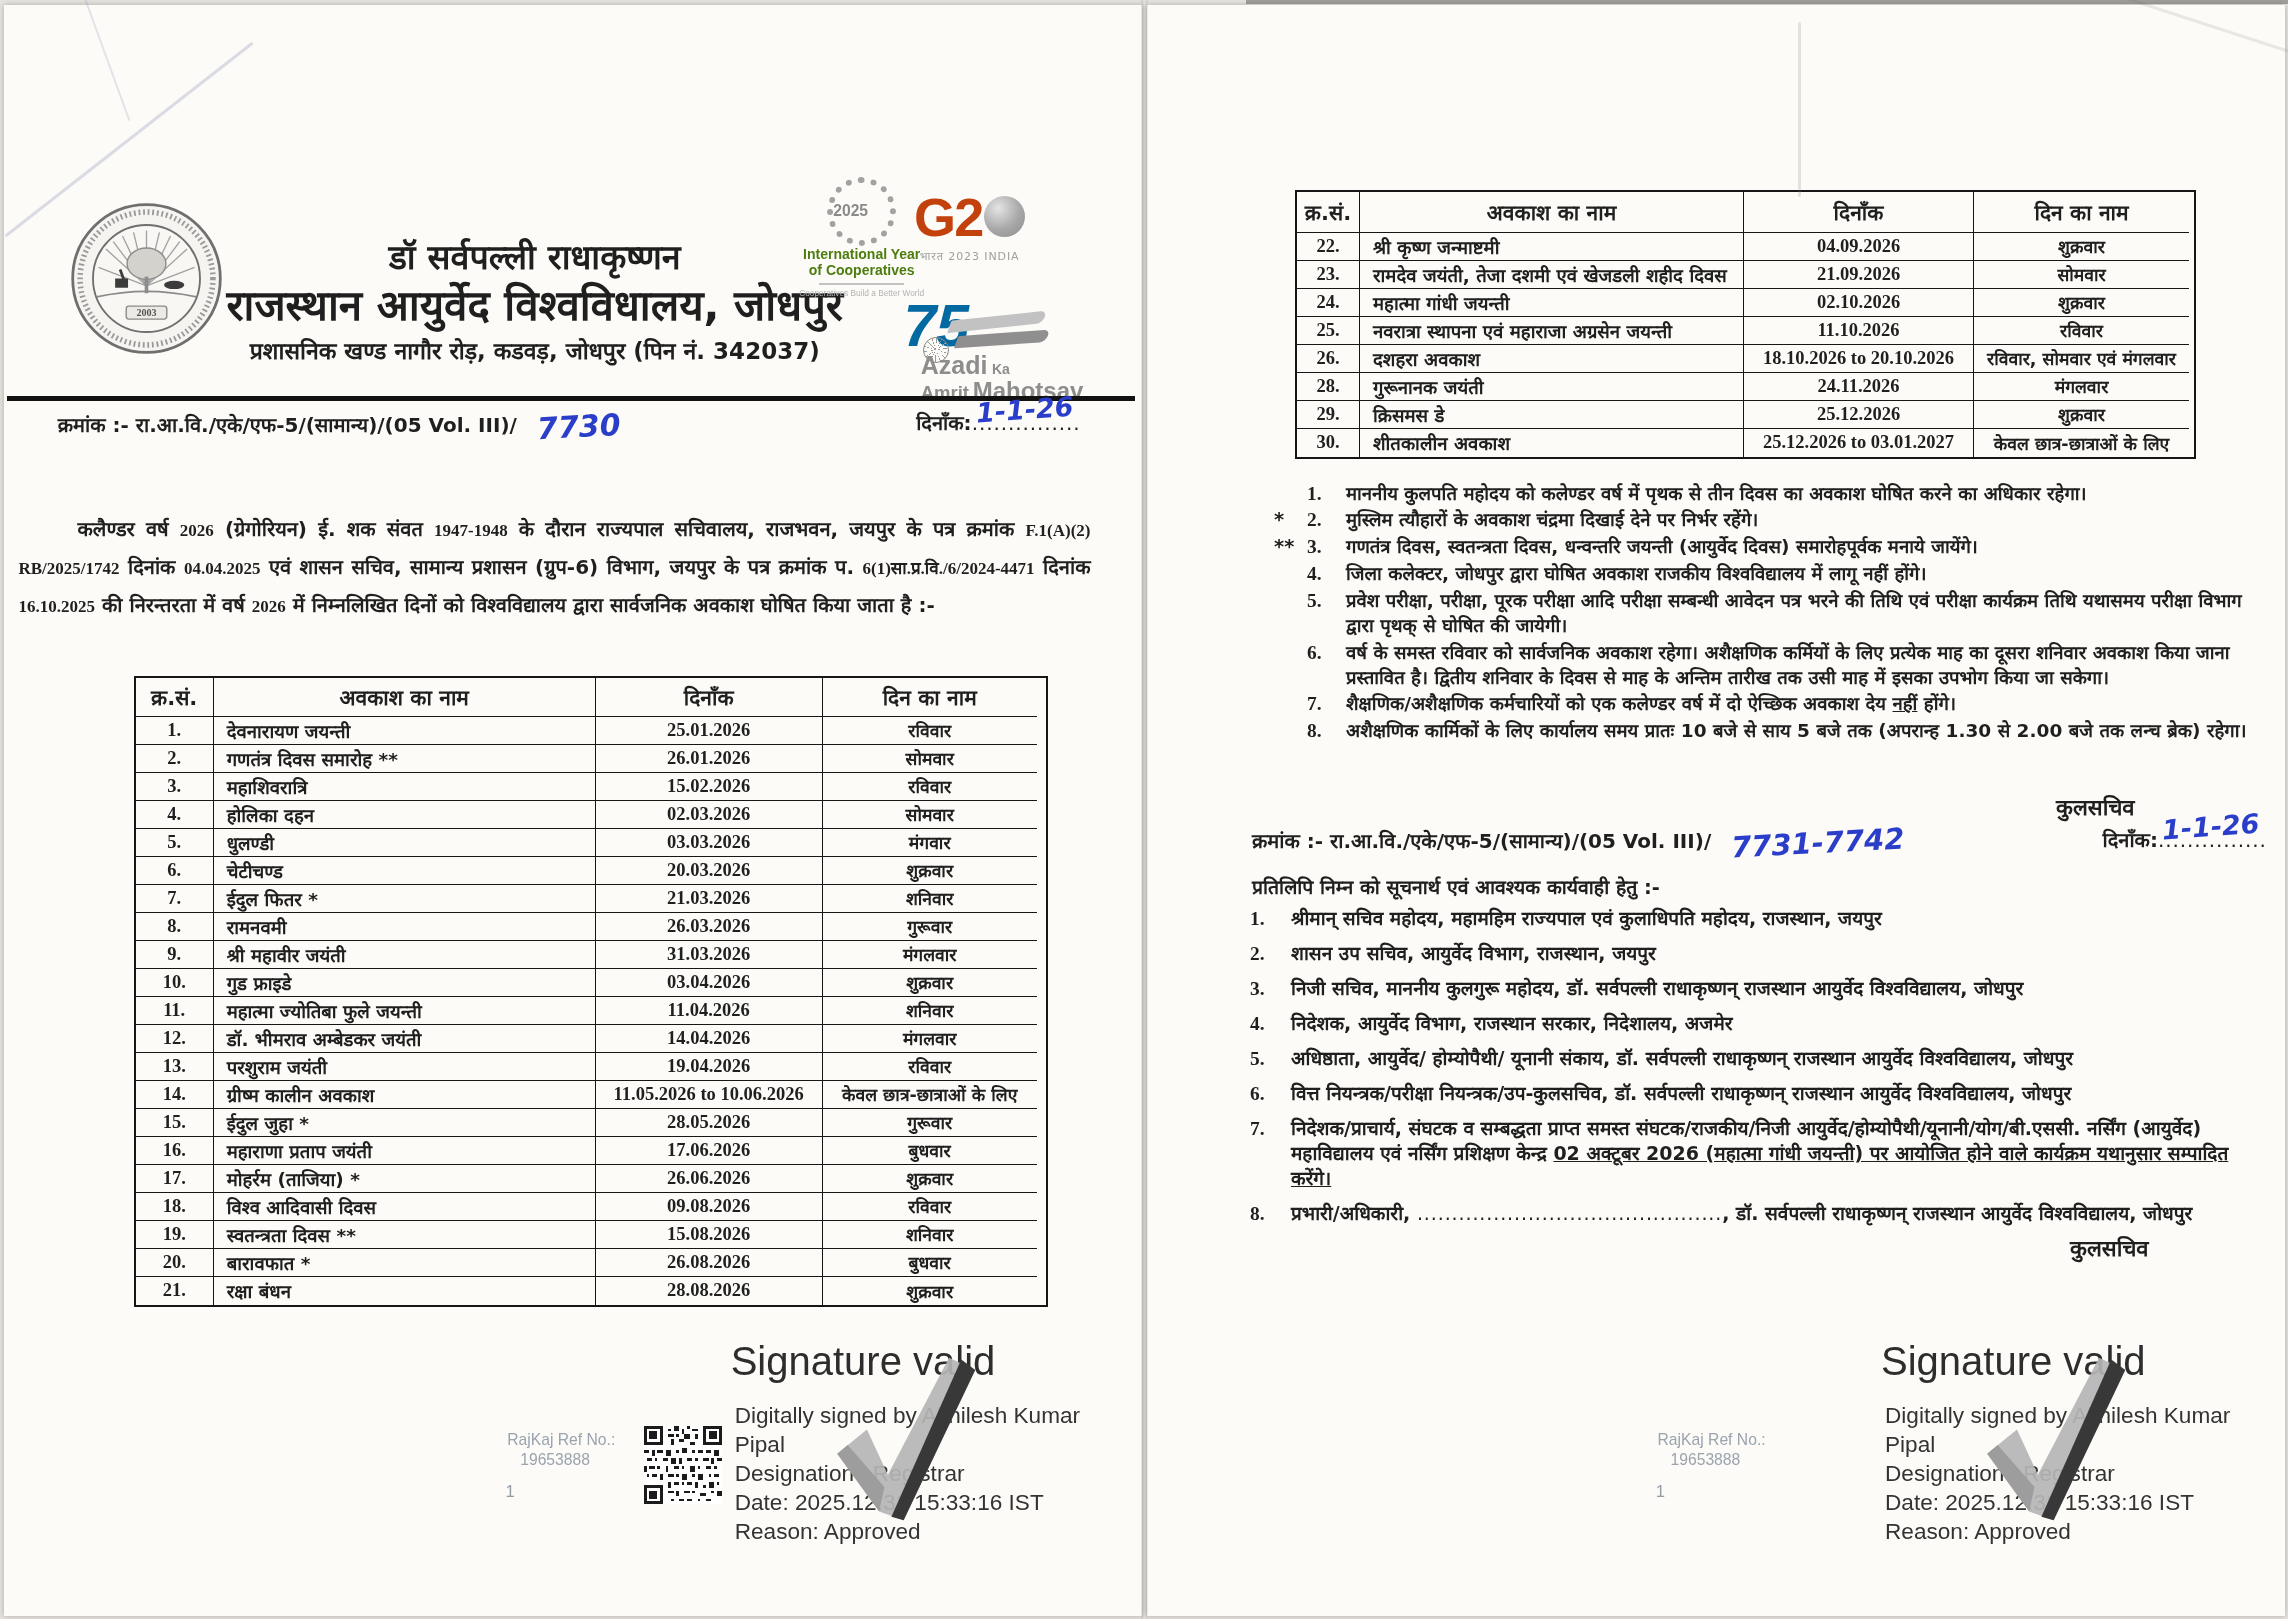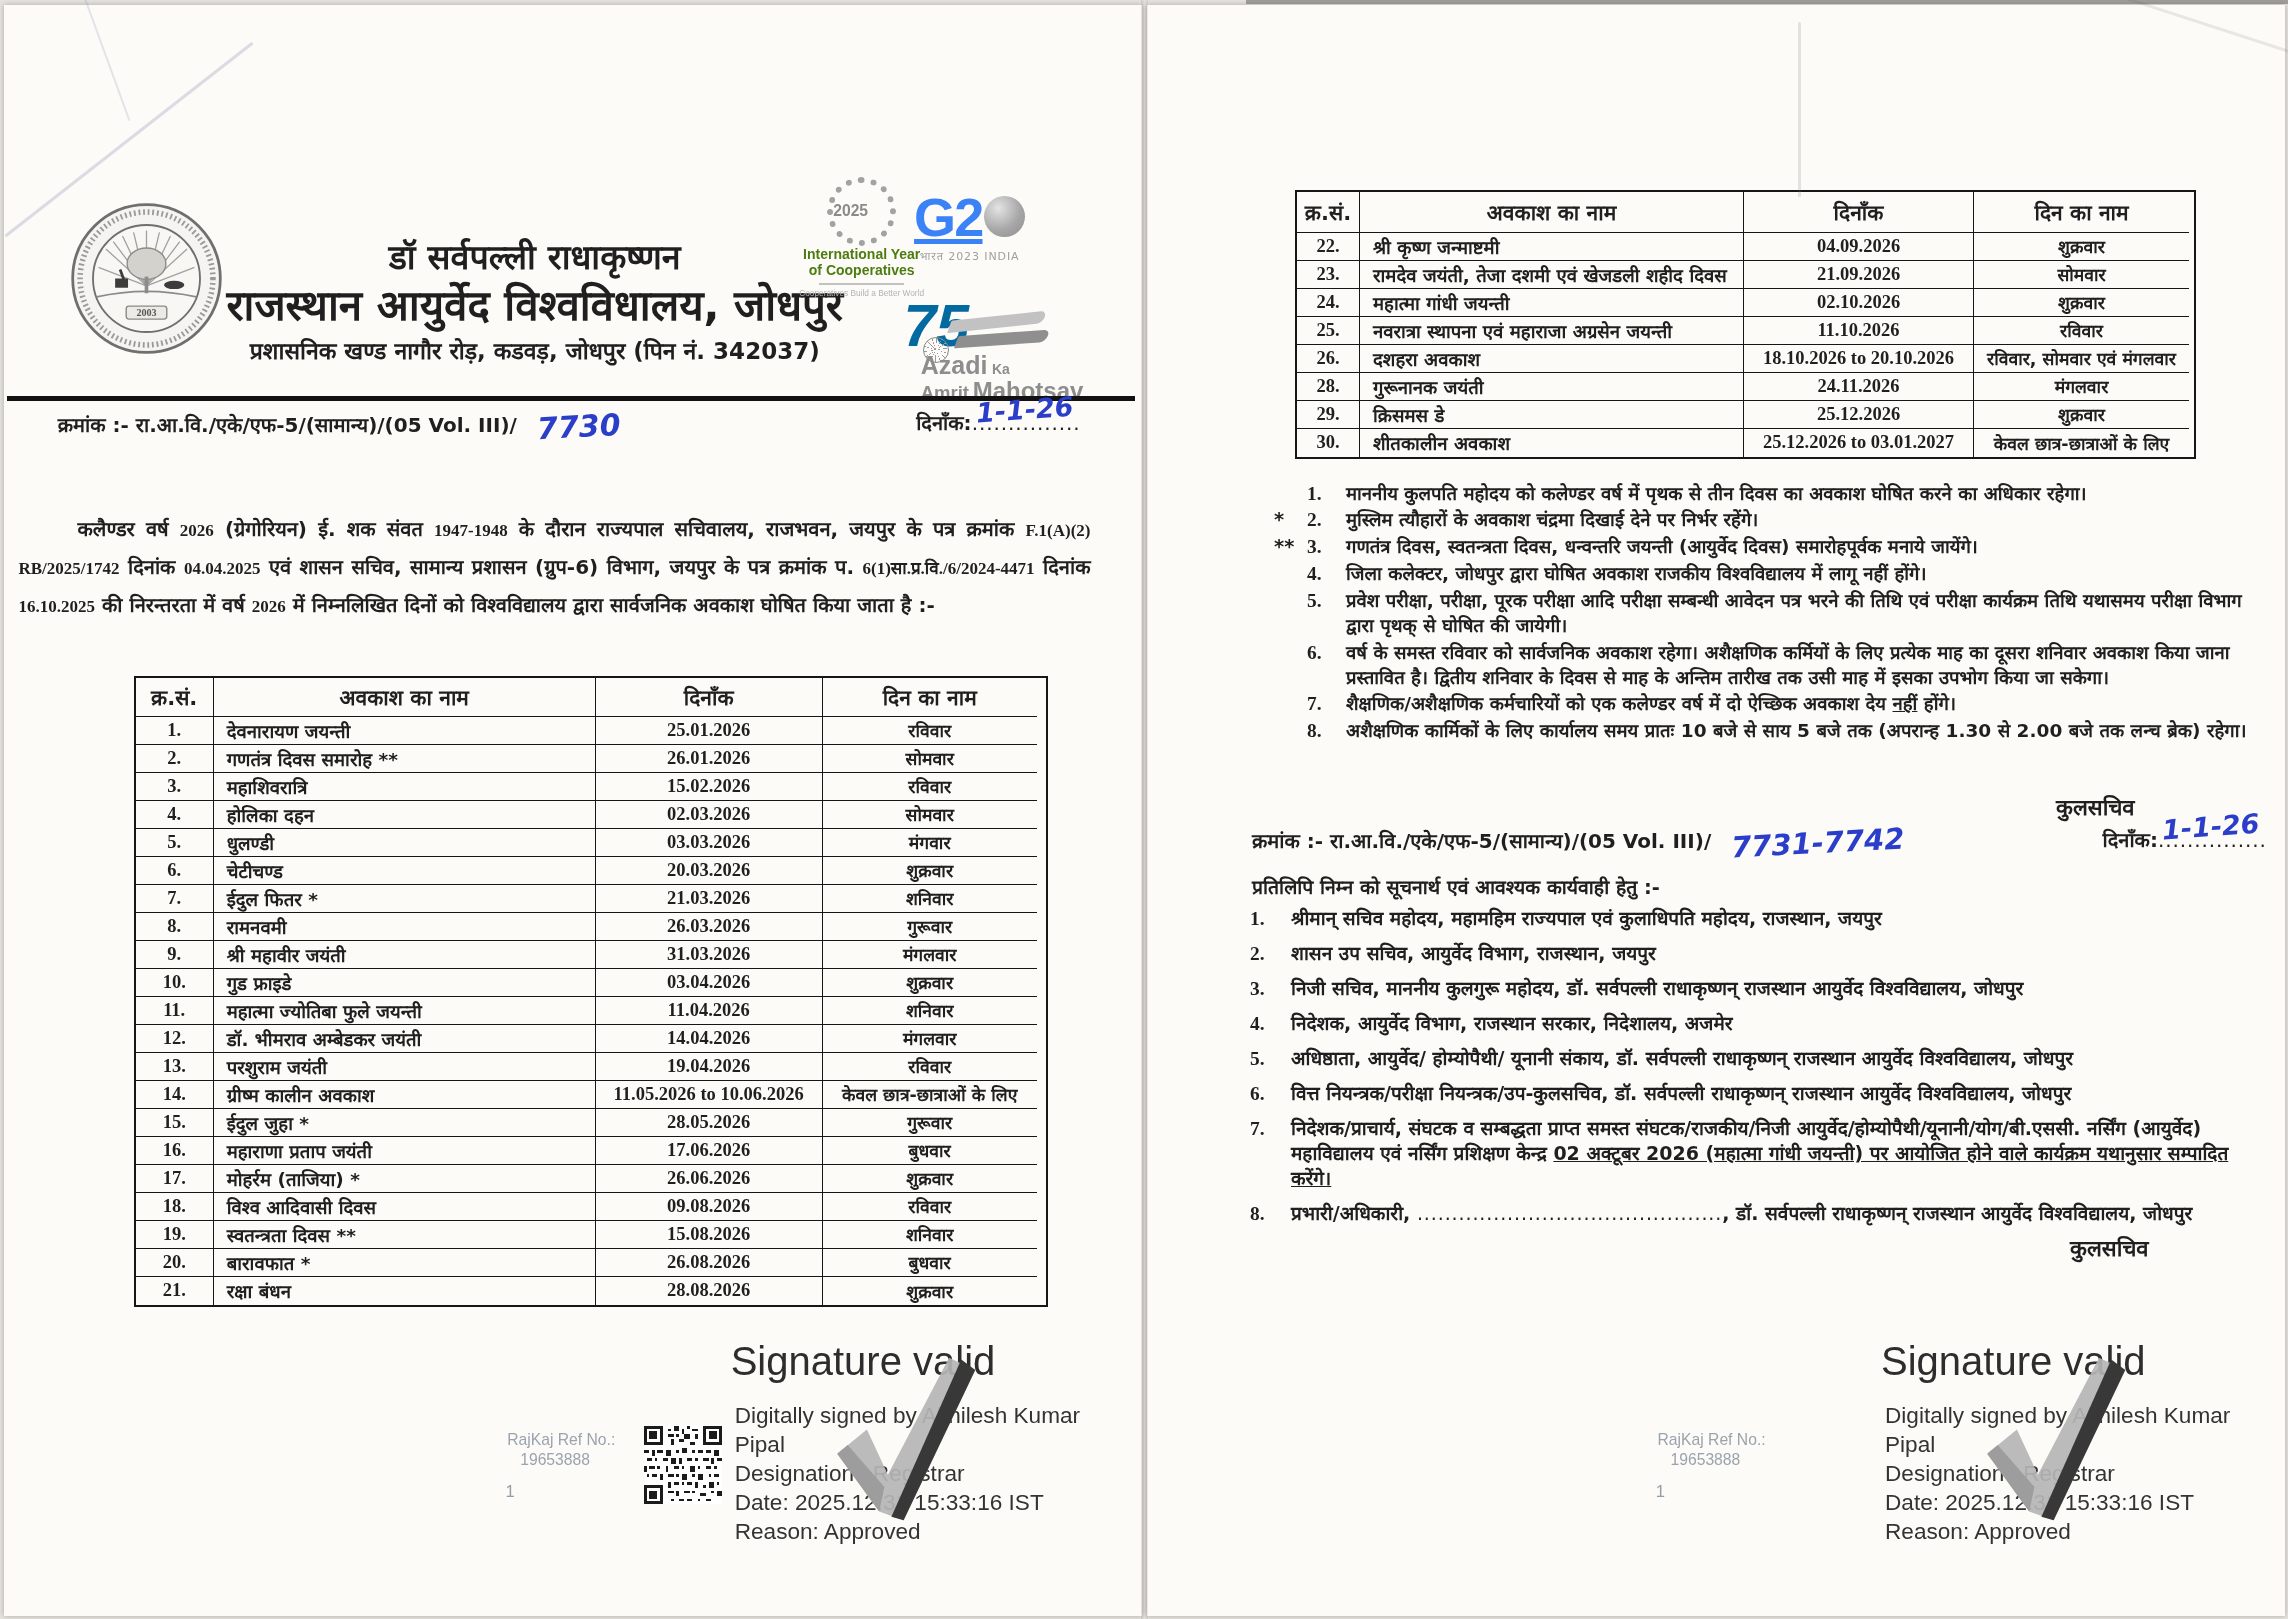--- a/index.html
+++ b/index.html
@@ -21,21 +21,21 @@
   .hdr3{font-size:23px;margin-top:7.4px;}
   .iyc{left:788px;top:172px;width:140px;text-align:center;color:#8d8d8d;}
   .iyc-circle{width:57px;height:57px;margin:0 auto;border:6.5px dotted #a2a2a2;border-radius:50%;
               display:flex;align-items:center;}
   .iyc-circle span{font-size:15.7px;font-weight:bold;color:#8a8a8a;font-family:"Liberation Sans",sans-serif;}
   .iyc-l{font-size:14px;font-weight:bold;color:#4d7c0f;line-height:16.6px;font-family:"Liberation Sans",sans-serif;}
   .iyc-rule{width:85px;height:1.8px;background:#c2c2c2;margin:4.6px auto 2.8px;}
   .iyc-tag{font-size:8.3px;color:#b3b3b3;font-family:"Liberation Sans",sans-serif;}
   .g20{left:897px;top:181px;width:138px;text-align:center;}
   .g20-row{display:flex;align-items:center;justify-content:center;}
-  .g20-text{font-size:54px;font-weight:bold;color:#3b82f6;font-family:"Liberation Sans",sans-serif;letter-spacing:-1.8px;text-decoration:underline;}
+  .g20-text{font-size:54px;font-weight:bold;color:#c2410c;font-family:"Liberation Sans",sans-serif;letter-spacing:-1.8px;}
   .g20-globe{display:inline-block;width:41px;height:41px;border-radius:50%;margin-left:1.8px;
              background:radial-gradient(circle at 35% 30%,#e4e4e4,#a7a7a7 55%,#8e8e8e);}
   .g20-sub{font-size:11px;color:#9f9f9f;margin-top:0px;letter-spacing:0.9px;}
   .azadi{left:884px;top:295px;width:166px;height:106px;}
   .az-75{position:absolute;left:3.7px;top:-7.4px;font-size:59px;font-weight:800;color:#0369a1;
          font-family:"Liberation Sans",sans-serif;font-style:italic;margin-left:12px;}
   .az-chakra{position:absolute;left:35px;top:37px;width:24px;height:24px;border-radius:50%;
              border:1.8px solid #8a8a8a;
              background:repeating-conic-gradient(#9a9a9a 0deg 4deg,transparent 4deg 26deg);}
   .az-f1{position:absolute;left:61px;top:16.6px;width:96px;height:12px;background:#c2c2c2;

